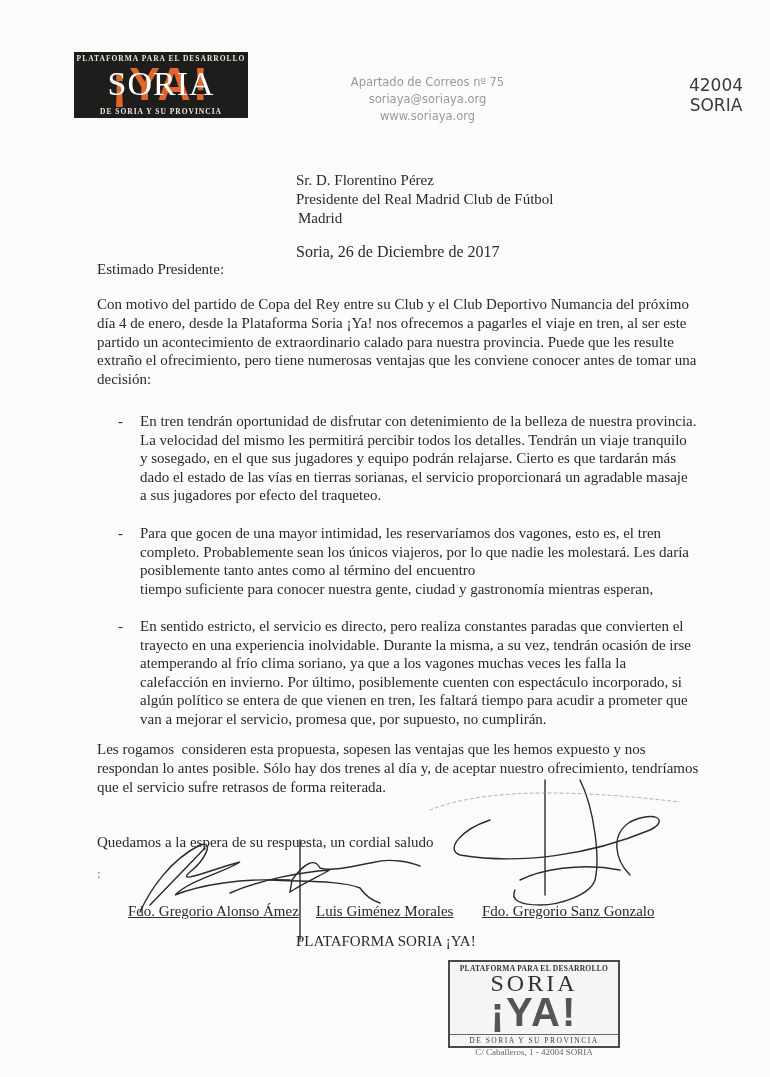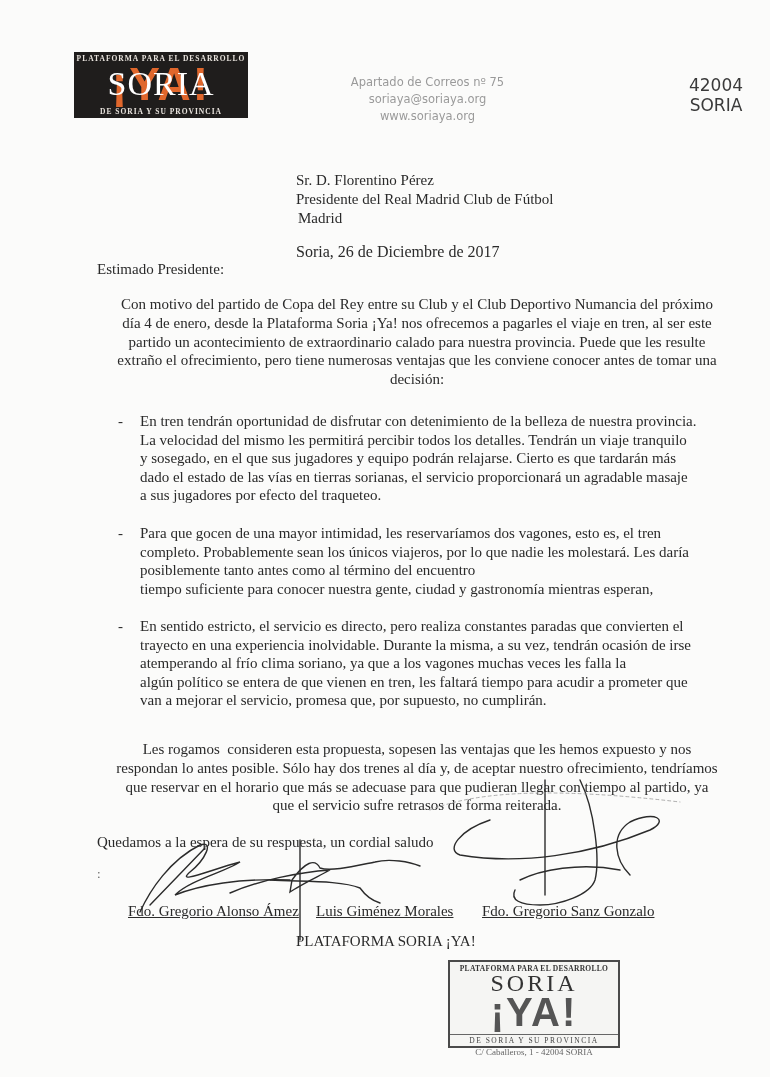--- a/index.html
+++ b/index.html
@@ -47,21 +47,21 @@
   }
 
   .recipient {
     position: absolute; left: 296px; top: 171px; font-size: 15px; line-height: 19px;
   }
   .recipient div:nth-child(3) { padding-left: 2px; }
   .date { position: absolute; left: 296px; top: 243px; font-size: 16px; }
   .salutation { position: absolute; left: 97px; top: 261px; font-size: 15px; text-align: center; }
 
   .para {
-    position: absolute; left: 97px; width: 640px; font-size: 15px; line-height: 18.8px; text-align: center;
+    position: absolute; left: 97px; width: 640px; font-size: 15px; line-height: 18.8px;
   }
   .p1 { top: 295px; }
   .bullets { position: absolute; left: 118px; width: 620px; font-size: 15px; line-height: 18.6px; }
   .bullet { position: relative; padding-left: 22px; }
   .bullet .dash {
     position: absolute; left: 0; top: 0; width: 10px;
   }
   .b1 { top: 412px; }
   .b2 { top: 524px; }
   .b3 { top: 617px; }
@@ -147,29 +147,29 @@
       <div>posiblemente tanto antes como al término del encuentro</div>
       <div>tiempo suficiente para conocer nuestra gente, ciudad y gastronomía mientras esperan,</div>
     </div>
   </div>
   <div class="bullets b3">
     <div class="bullet">
       <span class="dash">-</span>
       <div>En sentido estricto, el servicio es directo, pero realiza constantes paradas que convierten el</div>
       <div>trayecto en una experiencia inolvidable. Durante la misma, a su vez, tendrán ocasión de irse</div>
       <div>atemperando al frío clima soriano, ya que a los vagones muchas veces les falla la</div>
+      <div>calefacción en invierno. Por último, posiblemente cuenten con espectáculo incorporado, si</div>
       <div>algún político se entera de que vienen en tren, les faltará tiempo para acudir a prometer que</div>
       <div>van a mejorar el servicio, promesa que, por supuesto, no cumplirán.</div>
     </div>
   </div>
 
   <div class="para p2">
     <div style="white-space:pre">Les rogamos  consideren esta propuesta, sopesen las ventajas que les hemos expuesto y nos</div>
     <div>respondan lo antes posible. Sólo hay dos trenes al día y, de aceptar nuestro ofrecimiento, tendríamos</div>
-    <div>que reservar en el horario que más se adecuase para que pudieran llegar con tiempo al partido, ya</div>
     <div>que el servicio sufre retrasos de forma reiterada.</div>
   </div>
 
   <div class="closing">Quedamos a la espera de su respuesta, un cordial saludo</div>
   <div class="colon-mark">:</div>
 
   <div class="signers">
     <span style="left:0">Fdo. Gregorio Alonso Ámez</span>
     <span style="left:188px">Luis Giménez Morales</span>
     <span style="left:354px">Fdo. Gregorio Sanz Gonzalo</span>

